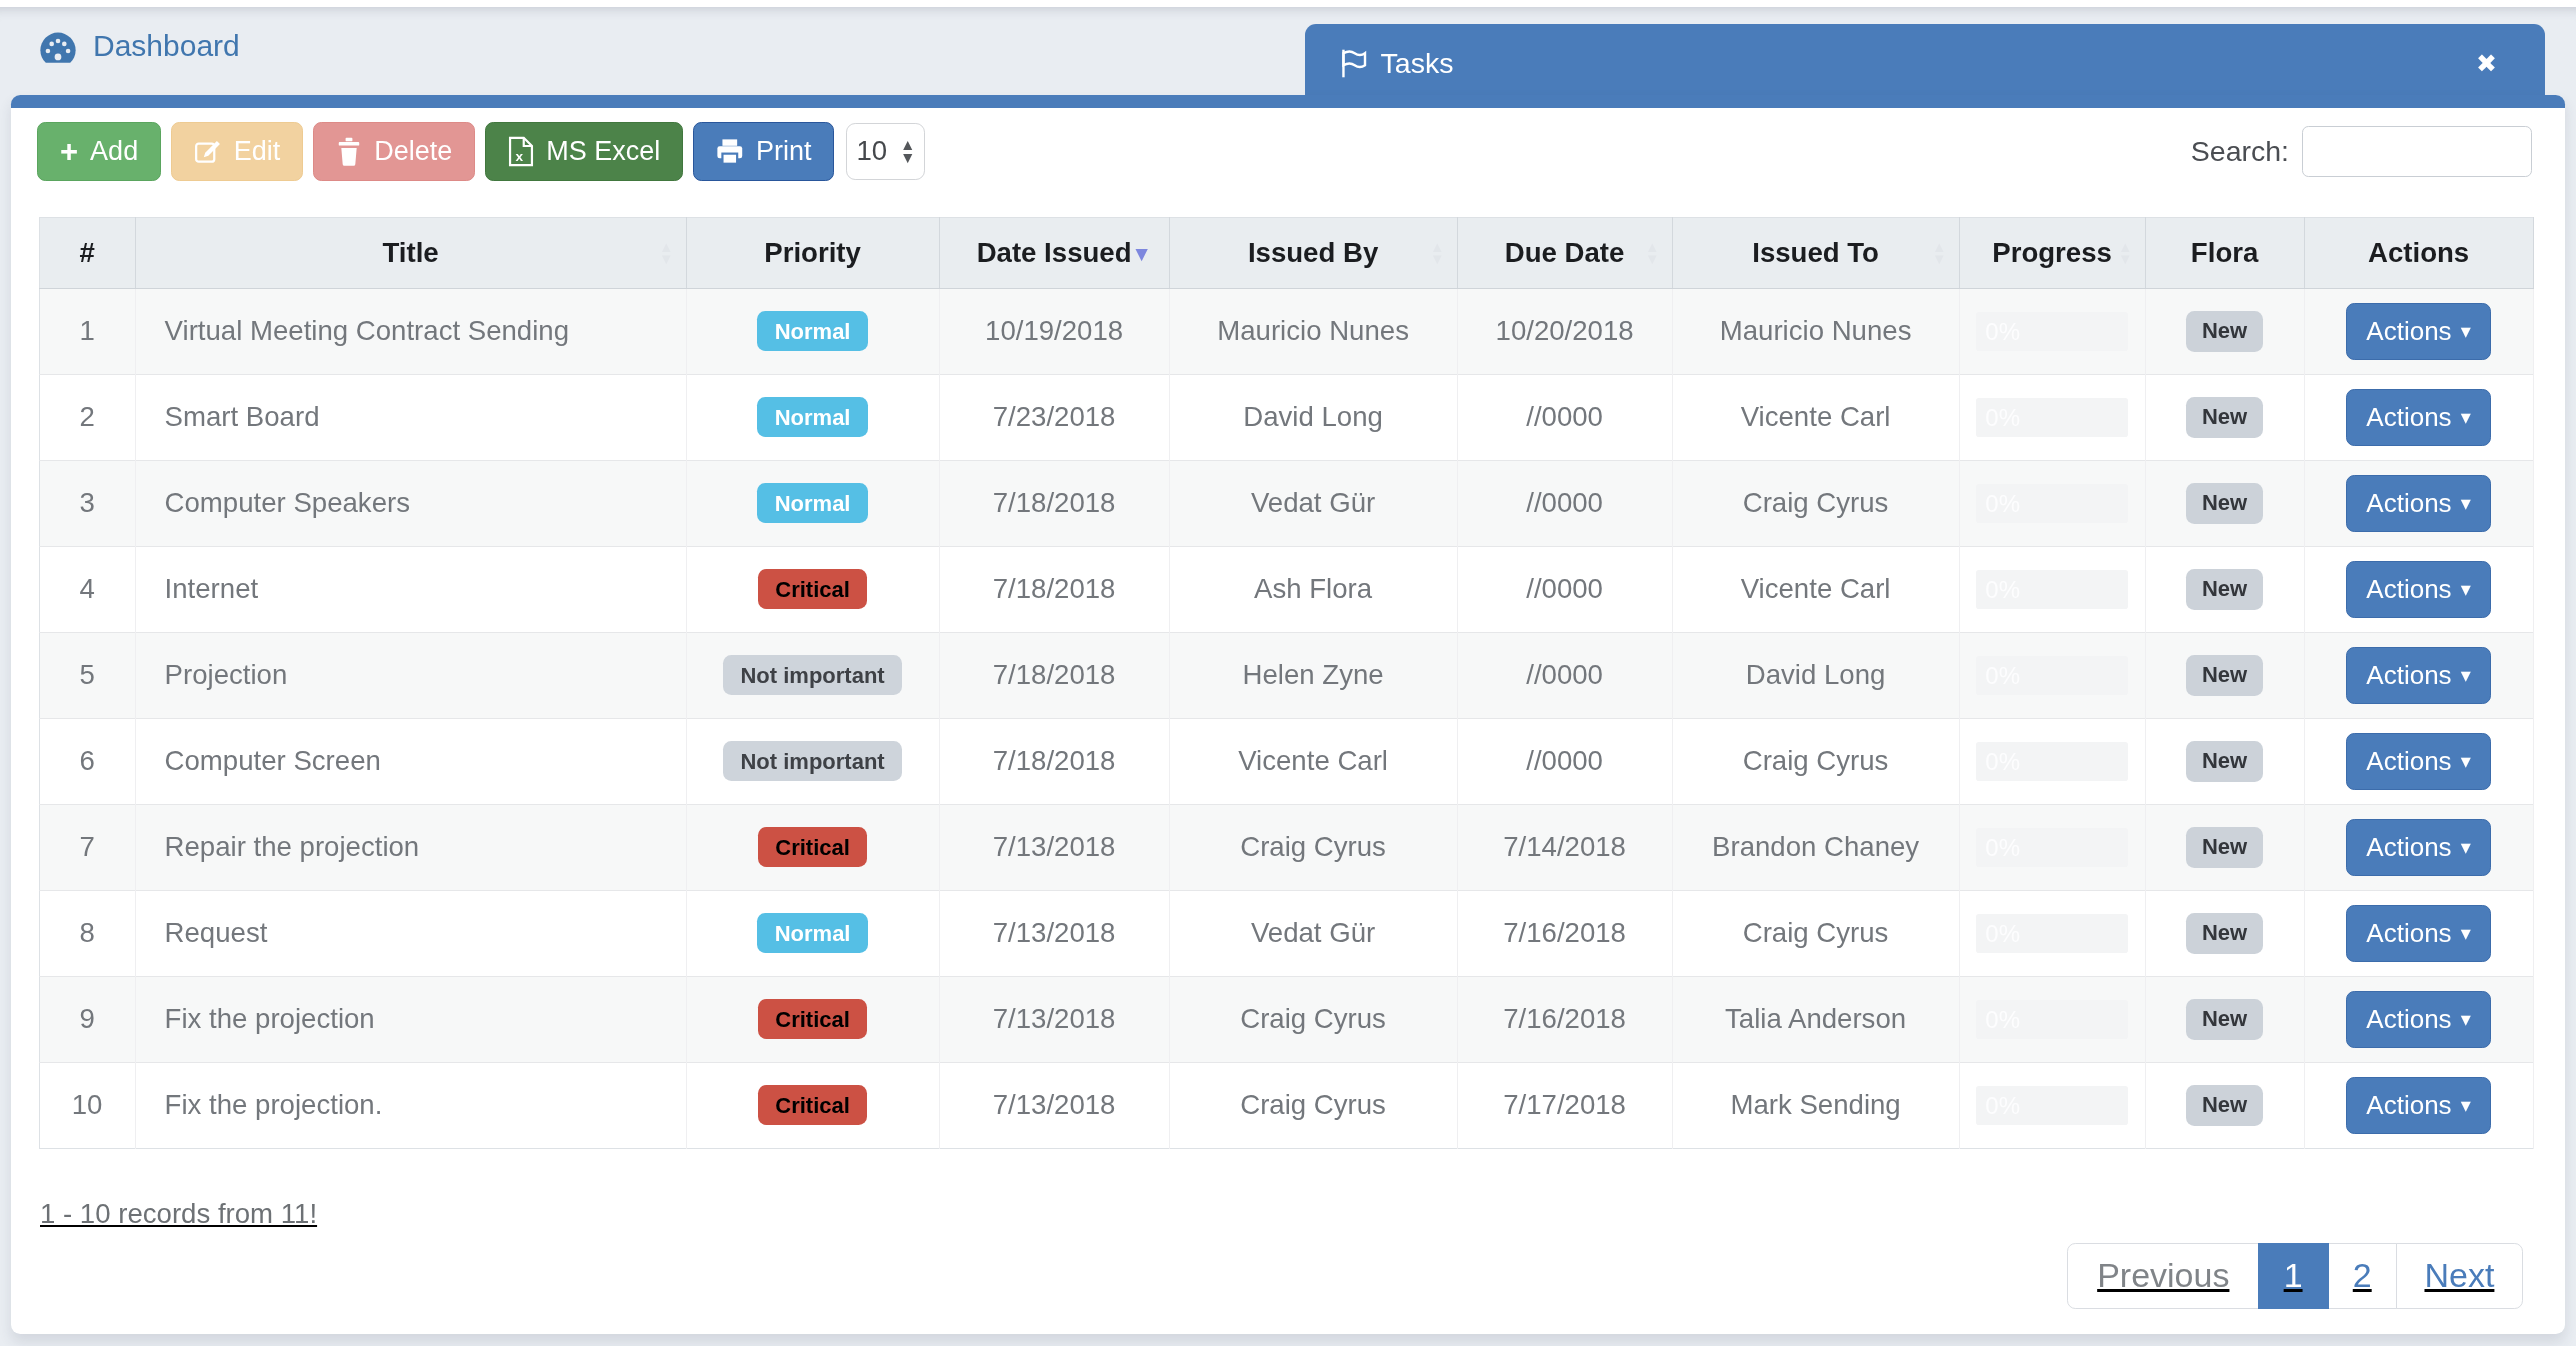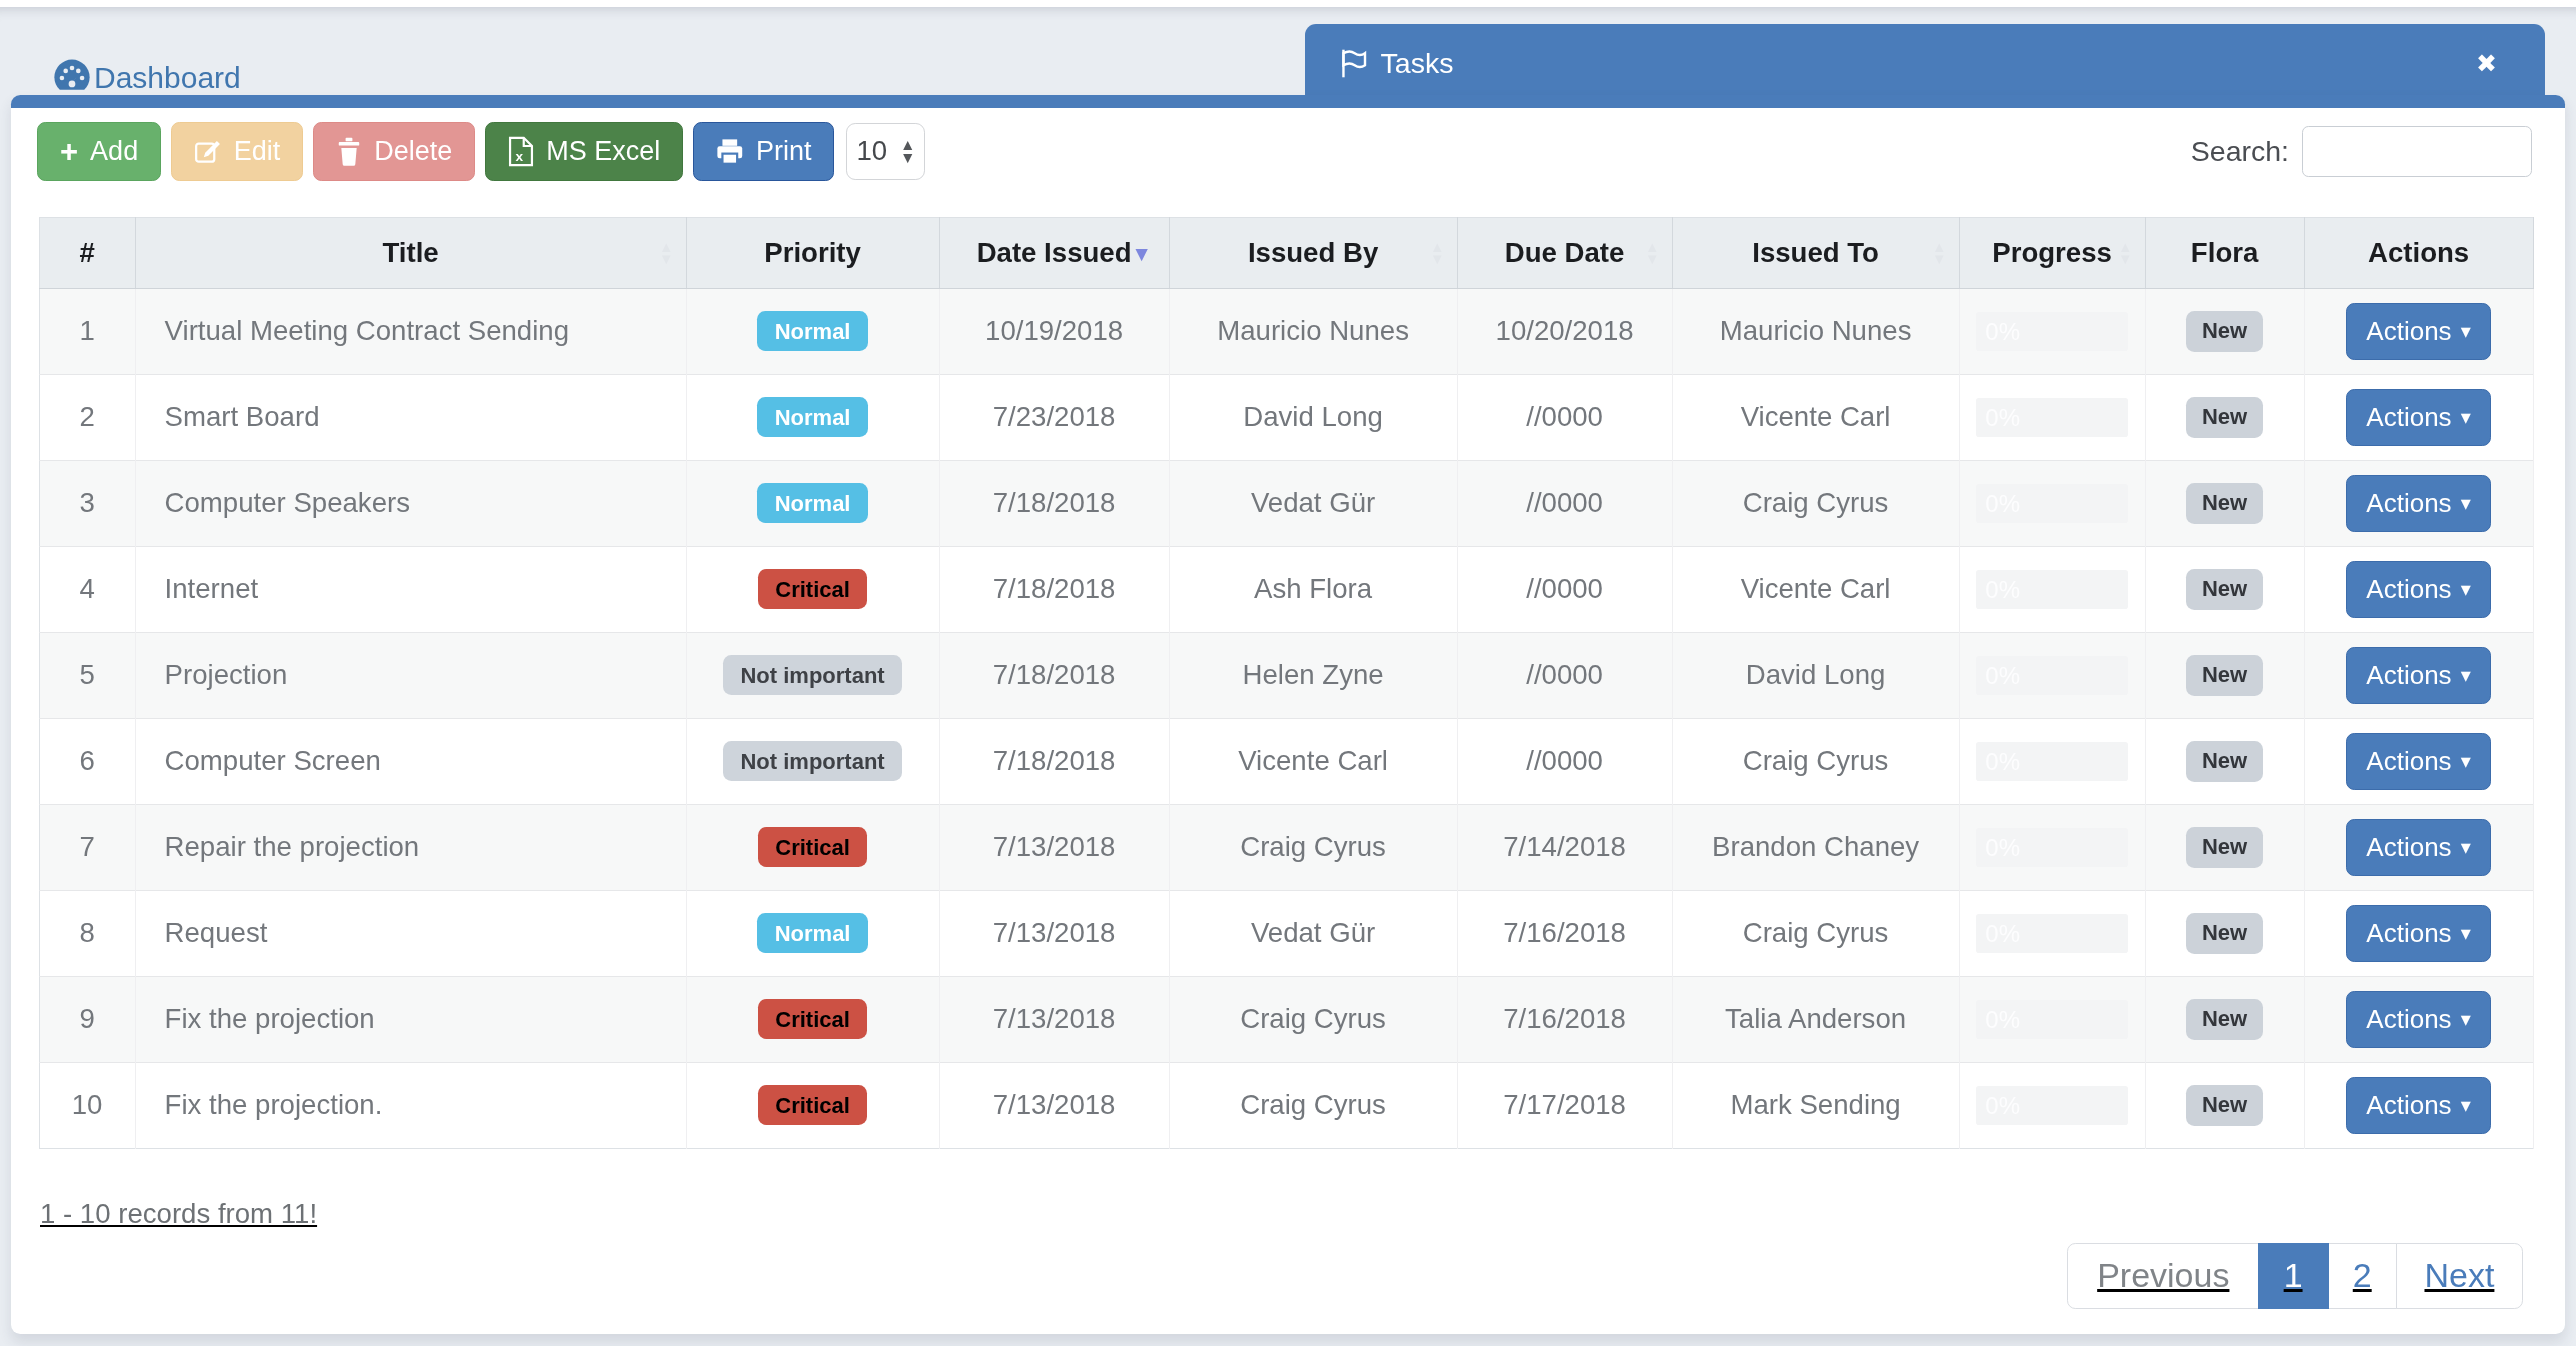--- a/index.html
+++ b/index.html
@@ -9,22 +9,22 @@
     background:#ffffff;
     overflow:hidden;
   }
   .app { position:relative; width:2576px; height:1347px; background:#e9edf2; }
   .browser-strip { height:7.3px; background:#ffffff; }
   .tab-area { position:relative; height:98px;
     box-shadow: inset 0 13px 11px -11px rgba(90,100,120,.25); }
 
   
   .tab-dashboard {
-    position:absolute; left:51px; top:22px; height:66px;
-    display:flex; align-items:flex-end; gap:1px; cursor:pointer;
+    position:absolute; left:37px; top:22px; height:66px;
+    display:flex; align-items:flex-start; gap:14px; cursor:pointer;
   }
   .tab-dashboard .tab-label { font-size:30px; color:#4076ae; }
   .tab-tasks {
     position:absolute; left:1305px; top:16.5px; width:1240px; height:79px;
     background:#4a7cba; border-radius:11px 11px 0 0;
     display:flex; align-items:center; padding:0 48px 0 35px;
   }
   .tab-tasks .tab-label { font-size:28.5px; color:#ffffff; margin-left:13px; }
   .tab-close { margin-left:auto; color:#ffffff; font-size:25px; font-weight:bold; cursor:pointer; }
 

